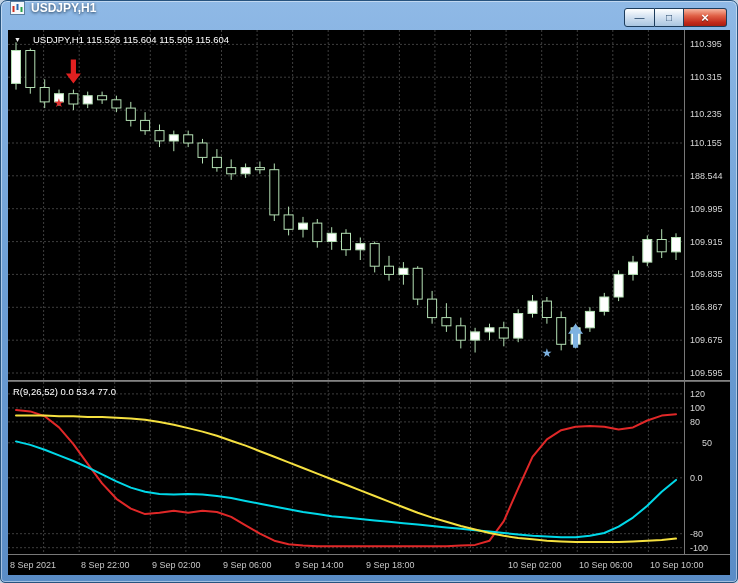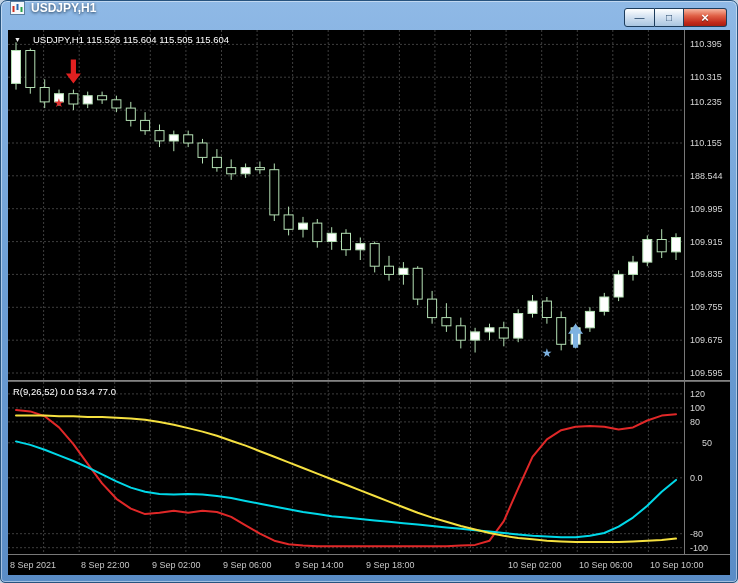--- a/index.html
+++ b/index.html
@@ -238,27 +238,27 @@
         <polyline points="8.0,28.0 22.3,29.4 36.7,34.3 51.0,45.4 65.4,62.2 79.7,81.8 94.1,101.4 108.4,116.8 122.8,126.6 137.1,132.1 151.5,130.7 165.8,128.7 180.2,130.7 194.5,128.7 208.9,130.0 223.2,134.9 237.6,143.3 251.9,151.7 266.3,158.7 280.6,162.2 295.0,163.6 309.3,164.3 323.7,164.3 338.0,164.3 352.3,164.3 366.7,164.3 381.0,164.3 395.4,164.3 409.7,164.3 424.1,164.3 438.4,164.3 452.8,163.6 467.1,162.9 481.5,158.7 495.8,139.1 510.2,106.3 524.5,74.8 538.9,57.3 553.2,48.2 567.6,44.7 581.9,44.0 596.3,44.7 610.6,47.5 625.0,45.4 639.3,38.5 653.7,33.6 668.0,32.2" fill="none" stroke="#E02828" stroke-width="2" stroke-linejoin="round" stroke-linecap="round"></polyline>
         <polyline points="8.0,59.4 22.3,62.9 36.7,67.8 51.0,73.4 65.4,79.0 79.7,85.3 94.1,92.3 108.4,99.3 122.8,105.6 137.1,109.8 151.5,111.9 165.8,112.6 180.2,111.9 194.5,112.6 208.9,114.0 223.2,116.1 237.6,118.9 251.9,121.7 266.3,124.5 280.6,127.3 295.0,130.0 309.3,132.1 323.7,134.2 338.0,135.6 352.3,137.0 366.7,138.4 381.0,139.8 395.4,141.2 409.7,142.6 424.1,144.0 438.4,145.4 452.8,146.8 467.1,148.2 481.5,149.6 495.8,151.0 510.2,152.4 524.5,153.8 538.9,154.5 553.2,155.2 567.6,155.2 581.9,153.8 596.3,151.0 610.6,144.7 625.0,135.6 639.3,123.8 653.7,109.8 668.0,97.9" fill="none" stroke="#00D8E8" stroke-width="2" stroke-linejoin="round" stroke-linecap="round"></polyline>
         <polyline points="8.0,33.6 22.3,33.6 36.7,33.6 51.0,34.3 65.4,34.3 79.7,35.0 94.1,35.0 108.4,35.7 122.8,36.4 137.1,37.8 151.5,39.9 165.8,42.7 180.2,46.1 194.5,49.6 208.9,53.8 223.2,58.7 237.6,63.6 251.9,69.2 266.3,74.8 280.6,80.4 295.0,86.0 309.3,91.6 323.7,97.2 338.0,102.8 352.3,108.4 366.7,114.0 381.0,119.6 395.4,125.2 409.7,130.7 424.1,135.6 438.4,139.8 452.8,144.0 467.1,147.5 481.5,151.0 495.8,153.8 510.2,155.9 524.5,157.3 538.9,158.7 553.2,159.4 567.6,160.1 581.9,160.1 596.3,160.1 610.6,160.1 625.0,159.4 639.3,158.7 653.7,158.0 668.0,156.6" fill="none" stroke="#F5E040" stroke-width="2" stroke-linejoin="round" stroke-linecap="round"></polyline>
       </svg>
     <div class="indi-header">R(9,26,52) 0.0 53.4 77.0</div>
 
     <div class="vsep"></div>
     <div class="price-axis">
         <div class="axlabel" style="top: 9px;">110.395</div>
         <div class="axlabel" style="top: 42px;">110.315</div>
-        <div class="axlabel" style="top: 67px;">110.235</div>
+        <div class="axlabel" style="top: 79px;">110.235</div>
         <div class="axlabel" style="top: 108px;">110.155</div>
         <div class="axlabel" style="top: 141px;">188.544</div>
         <div class="axlabel" style="top: 174px;">109.995</div>
         <div class="axlabel" style="top: 207px;">109.915</div>
         <div class="axlabel" style="top: 239px;">109.835</div>
-        <div class="axlabel" style="top: 272px;">109.755</div>
+        <div class="axlabel" style="top: 272px;">166.867</div>
         <div class="axlabel" style="top: 305px;">109.675</div>
         <div class="axlabel" style="top: 338px;">109.595</div>
         <div class="axlabel" style="top: 359px;">120</div>
         <div class="axlabel" style="top: 373px;">100</div>
         <div class="axlabel" style="top: 387px;">80</div>
         <div class="axlabel" style="top: 408px; padding-left: 12px;">50</div>
         <div class="axlabel" style="top: 443px;">0.0</div>
         <div class="axlabel" style="top: 499px;">-80</div>
         <div class="axlabel" style="top: 513px;">-100</div>
       </div>

